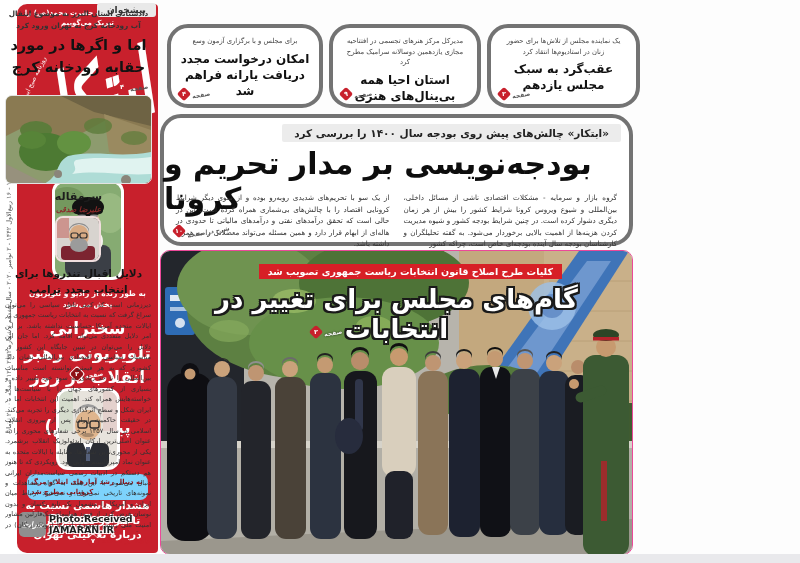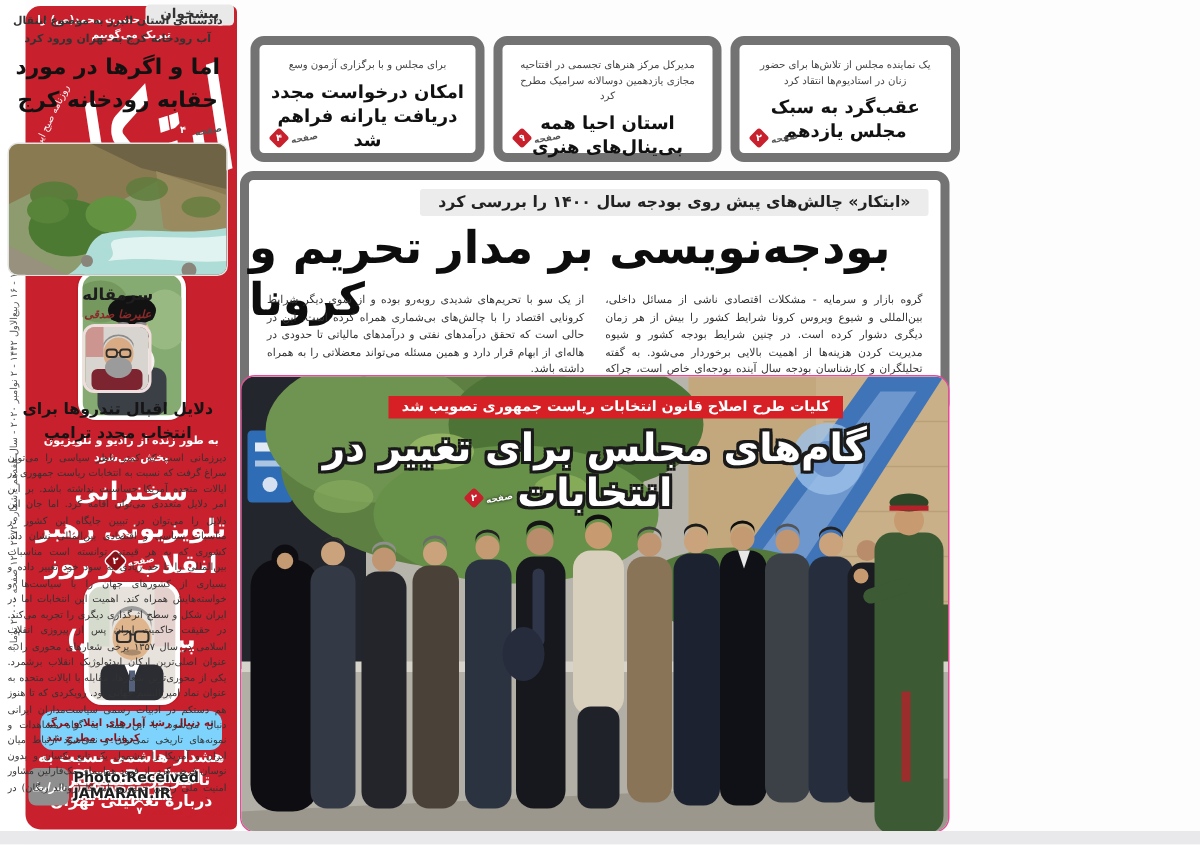--- a/index.html
+++ b/index.html
@@ -63,27 +63,27 @@
   .pgbadge.on-red .word, .pgbadge.on-photo .word { color:#fff; }
   .diamond { width:10px; height:10px; background:#c8202c; transform:rotate(45deg); border-radius:2px;
     display:flex; align-items:center; justify-content:center; flex:0 0 auto; }
   .pgbadge.on-red .diamond { background:#8e1016; box-shadow:0 0 0 1px #fff; }
   .diamond i { transform:rotate(-45deg); font-style:normal; color:#fff; font-size:6.5px; font-weight:bold; }
 
   
   .pishkhan { top:3px; left:160px; right:644px; }
   .pishkhan-tab { position:absolute; right:0; top:0; background:#e9e9e9; border-radius:3px;
     padding:2px 10px; font-size:9px; font-weight:bold; color:#333; }
-  .card { background:#fff; border:6px solid #737373; border-radius:9px; }
+  .card { background:#fff; border:4px solid #737373; border-radius:21px; }
   .tcard { top:24px; height:84px; }
   .tcard .kick { margin-top:8px; padding:0 10px; font-size:6.8px; color:#444; text-align:center; line-height:1.55; }
   .tcard .head { margin-top:4px; padding:0 6px; font-size:12px; font-weight:bold; color:#111; text-align:center; line-height:1.35; }
   .tcard .pgbadge { position:absolute; left:8px; bottom:5px; }
 
-  .main-card { top:114px; left:160px; width:473px; height:164px;padding-left:45px; }
+  .main-card { top:114px; left:160px; width:473px; height:132px;padding-left:45px; }
   .main-kicker { position:absolute; top:6px; right:8px; background:#ececec; padding:3px 12px;
     font-size:10.5px; font-weight:bold; color:#222; border-radius:2px; }
   .main-headline { position:absolute; top:28px; left:0; right:0; text-align:left;
     font-size:30px; font-weight:bold; color:#0d0d0d; letter-spacing:-.5px; }
   .main-body { position:absolute; top:74px; right:12px; left:12px; display:flex; gap:14px; }
   .main-body div { flex:1; font-size:7.2px; color:#333; text-align:justify; line-height:1.6; }
   .main-card .pgbadge { position:absolute; left:10px; bottom:6px; }
   .note-word { font-size:7px; font-weight:bold; color:#444; }
 
   .photo-story { top:250px; left:160px; width:473px; height:305px; overflow:hidden; border-radius:10px; border:1px solid #ec4899; }

